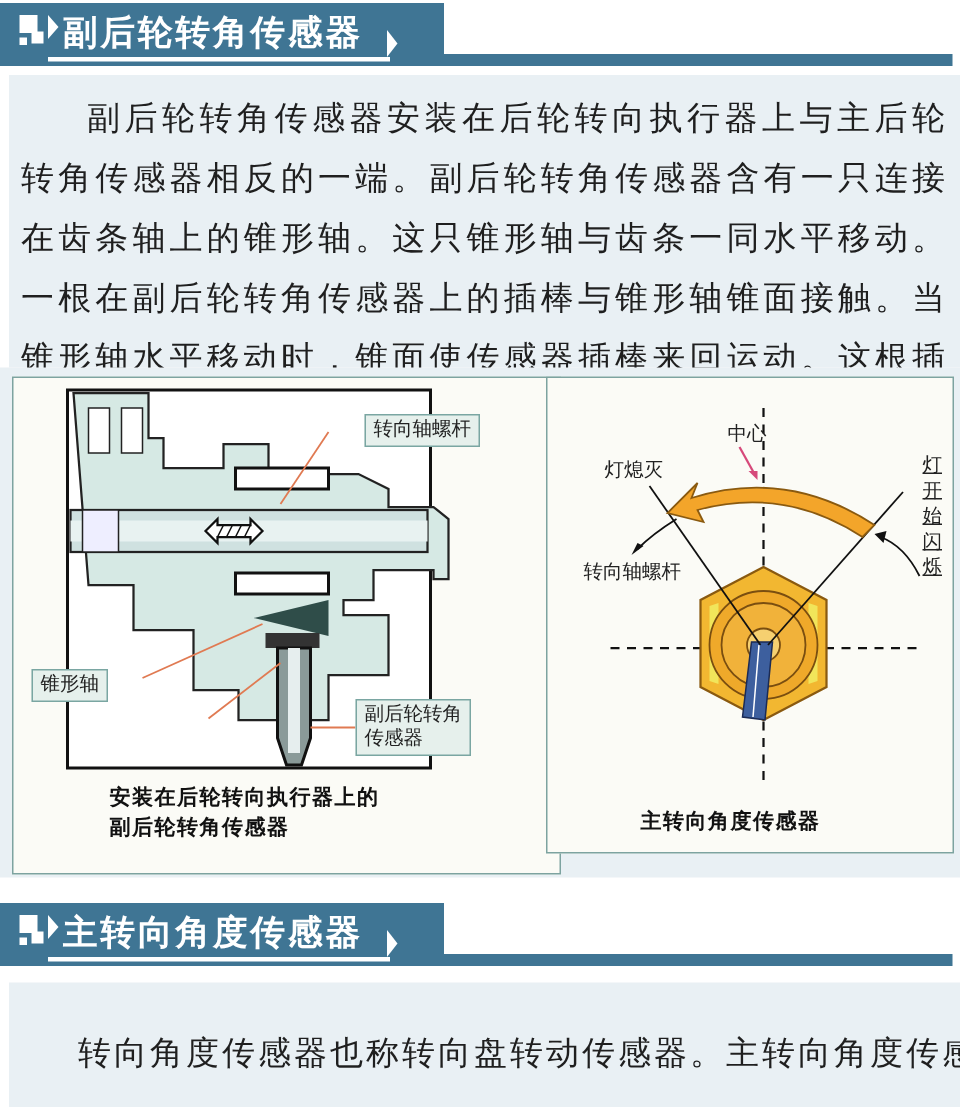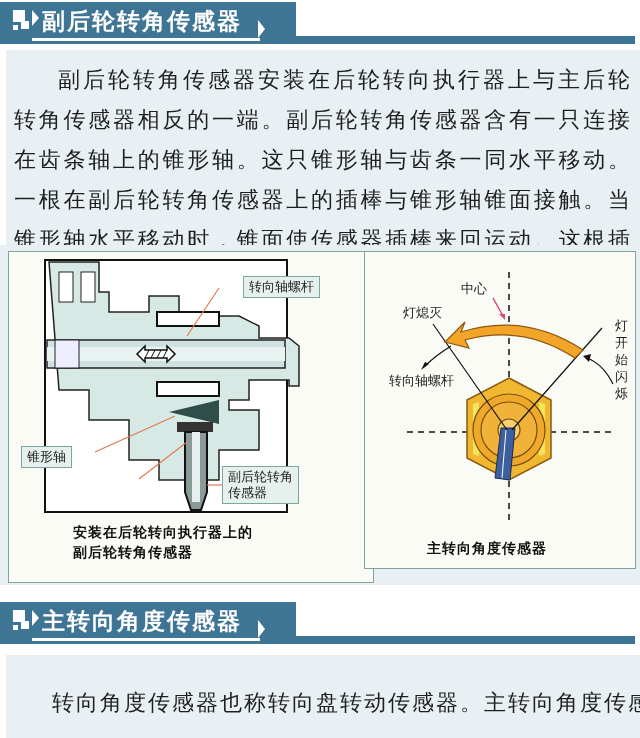--- a/index.html
+++ b/index.html
@@ -71,21 +71,21 @@
       <rect x="50" y="20" width="14" height="30" fill="#fff" stroke="#222"></rect>
       <rect x="72" y="20" width="14" height="30" fill="#fff" stroke="#222"></rect>
 
       <line x1="210" y1="36" x2="178" y2="84" stroke="#e07a52" stroke-width="1.2"></line>
       <line x1="86" y1="200" x2="166" y2="164" stroke="#e07a52" stroke-width="1.2"></line>
       <line x1="130" y1="227" x2="178" y2="190" stroke="#e07a52" stroke-width="1.2"></line>
       <line x1="198" y1="233" x2="228" y2="233" stroke="#e07a52" stroke-width="1.2"></line>
     </svg>
     <div class="label-box" style="left:234px;top:24px;">转向轴螺杆</div>
     <div class="label-box" style="left:12px;top:194px;">锥形轴</div>
-    <div class="label-box" style="left:213px;top:214px;">
+    <div class="label-box" style="left:228px;top:214px;">
       <div>副后轮转角</div>
       <div>传感器</div>
     </div>
     <div class="caption" style="left:64px;top:270px;">
       <div>安装在后轮转向执行器上的</div>
       <div>副后轮转角传感器</div>
     </div>
   </div>
 
   <div class="panel" style="left:364px;top:6px;width:270px;height:316px;">
@@ -111,24 +111,24 @@
 
       <path d="M86 94 Q70 104 60 114" fill="none" stroke="#111" stroke-width="1.2"></path>
       <polygon points="56,118 64,112 60,110" fill="#111"></polygon>
 
       <line x1="128" y1="46" x2="138" y2="64" stroke="#d6497a" stroke-width="1.5"></line>
       <polygon points="140,68 134,62 140,62" fill="#d6497a"></polygon>
 
       <path d="M248 132 Q238 112 222 106" fill="none" stroke="#111" stroke-width="1.2"></path>
       <polygon points="218,104 226,102 224,110" fill="#111"></polygon>
     </svg>
-    <div class="dlabel" style="left:96px;top:28px;">中心</div>
+    <div class="dlabel" style="left:120px;top:28px;">中心</div>
     <div class="dlabel" style="left:38px;top:52px;">灯熄灭</div>
     <div class="dlabel" style="left:24px;top:120px;">转向轴螺杆</div>
-    <div class="dlabel" style="left:250px;top:65px;width:14px;line-height:17px;word-break:break-all;">灯开始闪烁</div>
+    <div class="dlabel" style="left:250px;top:50px;width:14px;line-height:17px;word-break:break-all;text-decoration:underline;">灯开始闪烁</div>
     <div class="caption" style="left:62px;top:286px;">主转向角度传感器</div>
   </div>
 </div>
 
 <div class="sec-header" style="top:602px;">
   <div class="band"></div>
   <div class="line"></div>
   <div class="sq1"></div>
   <div class="sq2"></div>
   <div class="sq3"></div>

